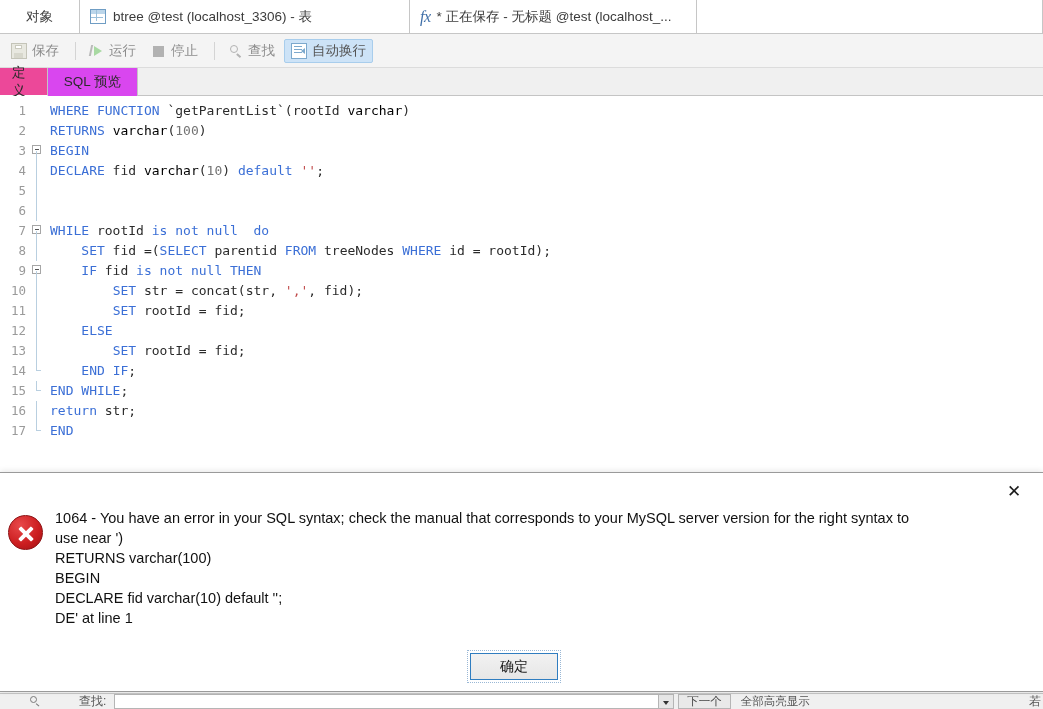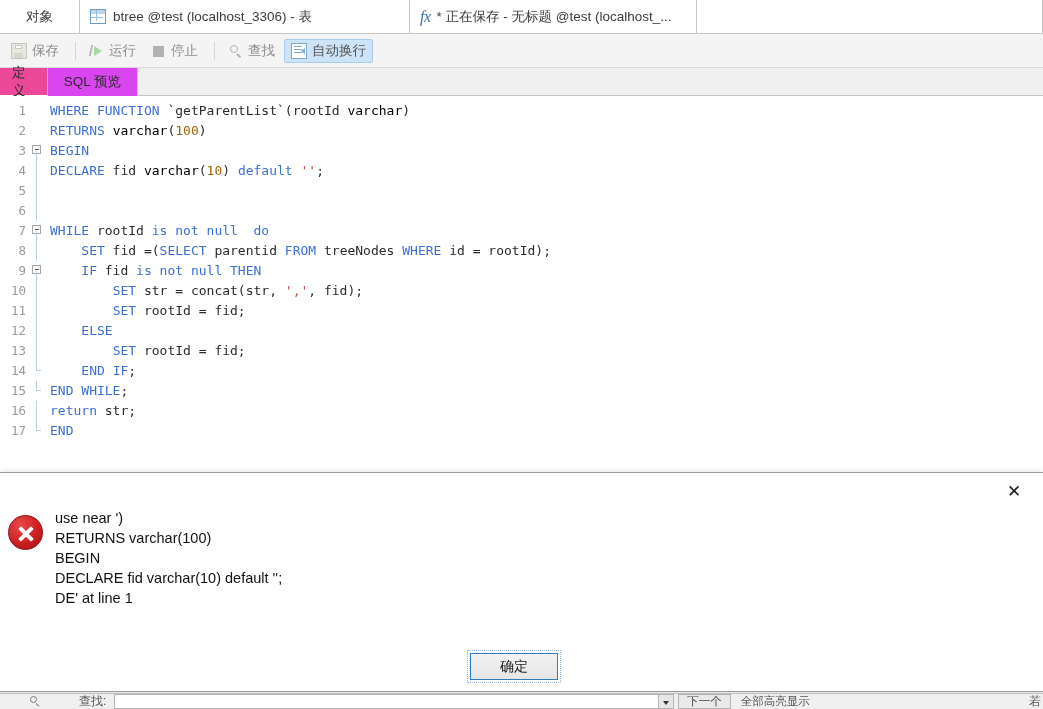--- a/index.html
+++ b/index.html
@@ -218,21 +218,21 @@
     position:absolute; left:6px; top:0; width:1px; height:20px; background:#b9cfe0;
   }
   .fold .vline.half-top  { top:0; height:10px; }
   .fold .vline.half-bot  { top:10px; height:10px; }
   .fold .tick {
     position:absolute; left:6px; top:9px; width:5px; height:1px; background:#b9cfe0;
   }
   .ctext { white-space: pre; padding-left: 4px; color: #2b2b2b; }
   .kw  { color: #3b6fd6; }
   .typ { color: #000000; }
-  .num { color: #a16207; text-align: center; }
+  .num { color: #737373; text-align: center; }
   .str { color: #c04a4a; }
   .pln { color: #2b2b2b; }
 
   
   .findbar {
     position: absolute; left: 0; bottom: 0;
     width: 1043px; height: 16px;
     background: #f0f0f0;
     border-top: 1px solid #c4c4c4;
     box-sizing: border-box;
@@ -539,20 +539,21 @@
     </span>
   </div>
 
   <div class="dialog">
     <div class="dlg-titlebar">
       <div class="dlg-close">✕</div>
     </div>
     <div class="dlg-body">
       <div class="err-icon"></div>
       <div class="err-text" id="err-text">
+          <div class="err-line first">1064 - You have an error in your SQL syntax; check the manual that corresponds to your MySQL server version for the right syntax to</div>
           <div class="err-line">use near ')</div>
           <div class="err-line">RETURNS varchar(100)</div>
           <div class="err-line">BEGIN</div>
           <div class="err-line">DECLARE fid varchar(10) default '';</div>
           <div class="err-line">DE' at line 1</div>
         </div>
     </div>
     <div class="dlg-ok">
       <span>确定</span>
     </div>

